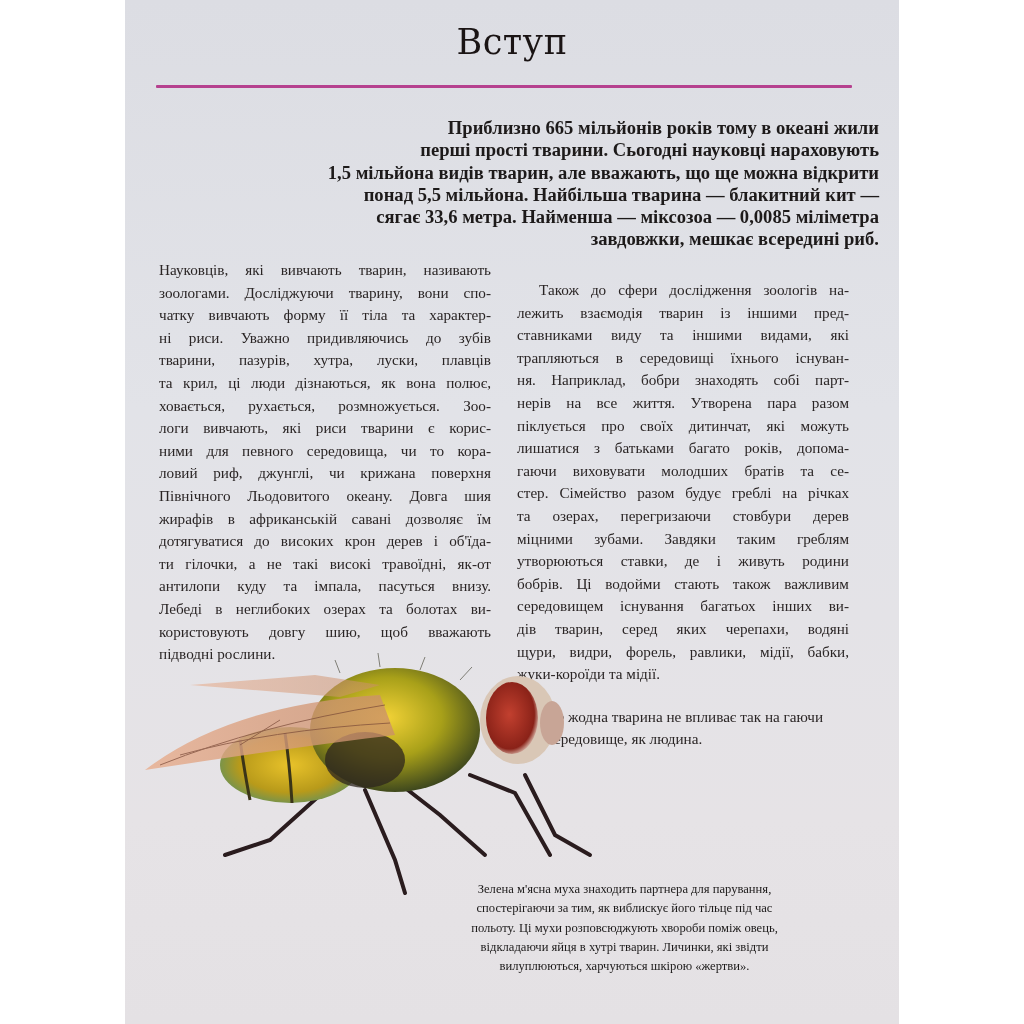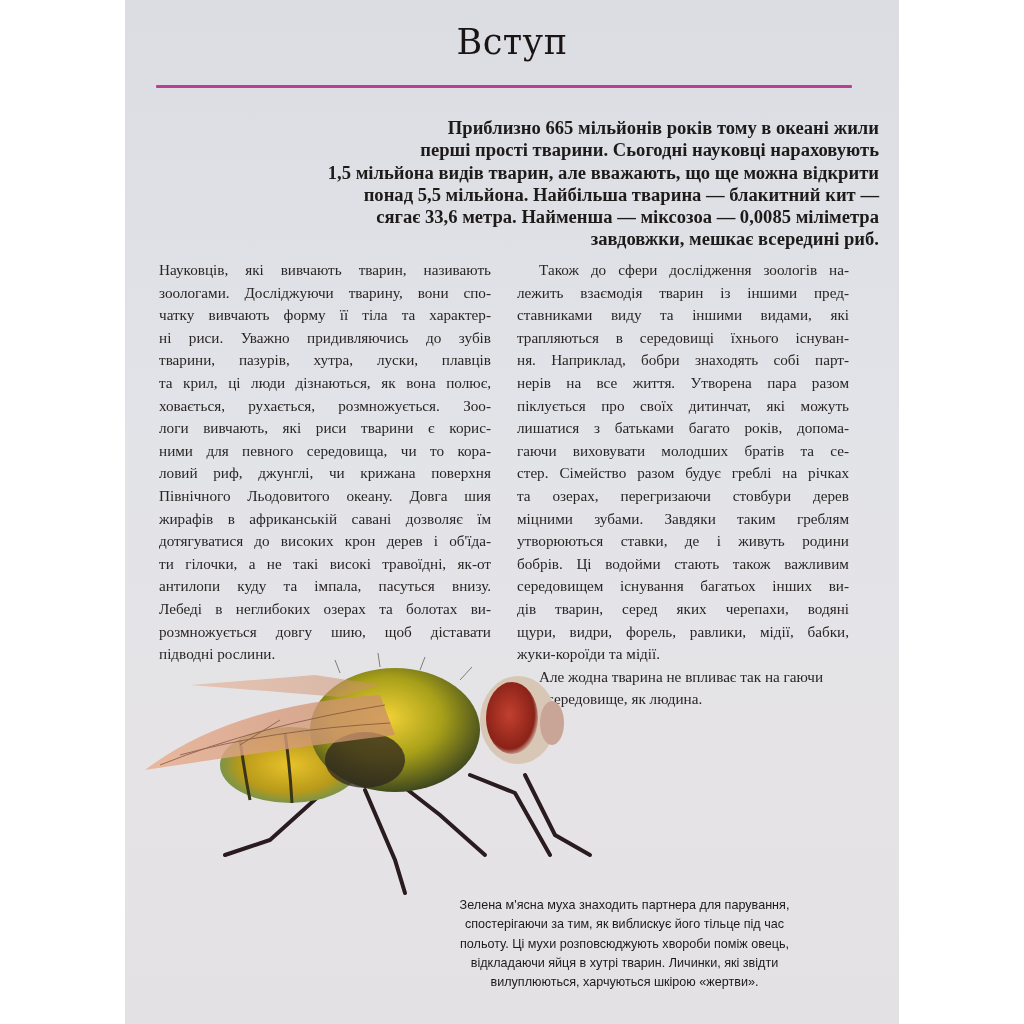--- a/index.html
+++ b/index.html
@@ -27,29 +27,29 @@
   .lead span { display: block; white-space: nowrap; }
   .col {
     position: absolute; top: 259px; width: 332px;
     font-family: "Liberation Serif", "DejaVu Serif", serif;
     font-size: 15.2px; line-height: 22.6px; color: #2a2525;
   }
   .col span.line { display: block; white-space: nowrap; text-align: justify; text-align-last: justify; }
   .col span.line.last { text-align-last: left; }
   .col-left { left: 34px; }
   .col-right { left: 392px; }
-  .indent { padding-left: 22px; }
+  .indent { padding-left: 22px; margin-top: 20px; }
   .indent2 { padding-left: 30px; }
   .figure {
     position: absolute; left: 15px; top: 645px; width: 470px; height: 250px;
   }
   .caption {
     position: absolute; left: 312px; top: 880px; width: 375px; text-align: center;
-    font-family: Liberation Sans, sans-serif;
-    font-size: 12.6px; line-height: 19.3px; color: #1c1a1a; margin-top: 16px;
+    font-family: Liberation Serif, serif;
+    font-size: 12.6px; line-height: 19.3px; color: #1c1a1a;
   }
   .caption span { display: block; white-space: nowrap; }
 </style>
 </head>
 <body>
 
 <div class="page">
   <h1 class="title">Вступ</h1>
   <div class="rule"></div>
 
@@ -72,21 +72,21 @@
     <span class="line">ховається, рухається, розмножується. Зоо-</span>
     <span class="line">логи вивчають, які риси тварини є корис-</span>
     <span class="line">ними для певного середовища, чи то кора-</span>
     <span class="line">ловий риф, джунглі, чи крижана поверхня</span>
     <span class="line">Північного Льодовитого океану. Довга шия</span>
     <span class="line">жирафів в африканській савані дозволяє їм</span>
     <span class="line">дотягуватися до високих крон дерев і об'їда-</span>
     <span class="line">ти гілочки, а не такі високі травоїдні, як-от</span>
     <span class="line">антилопи куду та імпала, пасуться внизу.</span>
     <span class="line">Лебеді в неглибоких озерах та болотах ви-</span>
-    <span class="line">розмножується довгу шию, щоб діставати</span>
+    <span class="line">користовують довгу шию, щоб вважають</span>
     <span class="line last">підводні рослини.</span>
   </div>
 
   <div class="col col-right">
     <span class="line indent">Також до сфери дослідження зоологів на-</span>
     <span class="line">лежить взаємодія тварин із іншими пред-</span>
     <span class="line">ставниками виду та іншими видами, які</span>
     <span class="line">трапляються в середовищі їхнього існуван-</span>
     <span class="line">ня. Наприклад, бобри знаходять собі парт-</span>
     <span class="line">нерів на все життя. Утворена пара разом</span>

